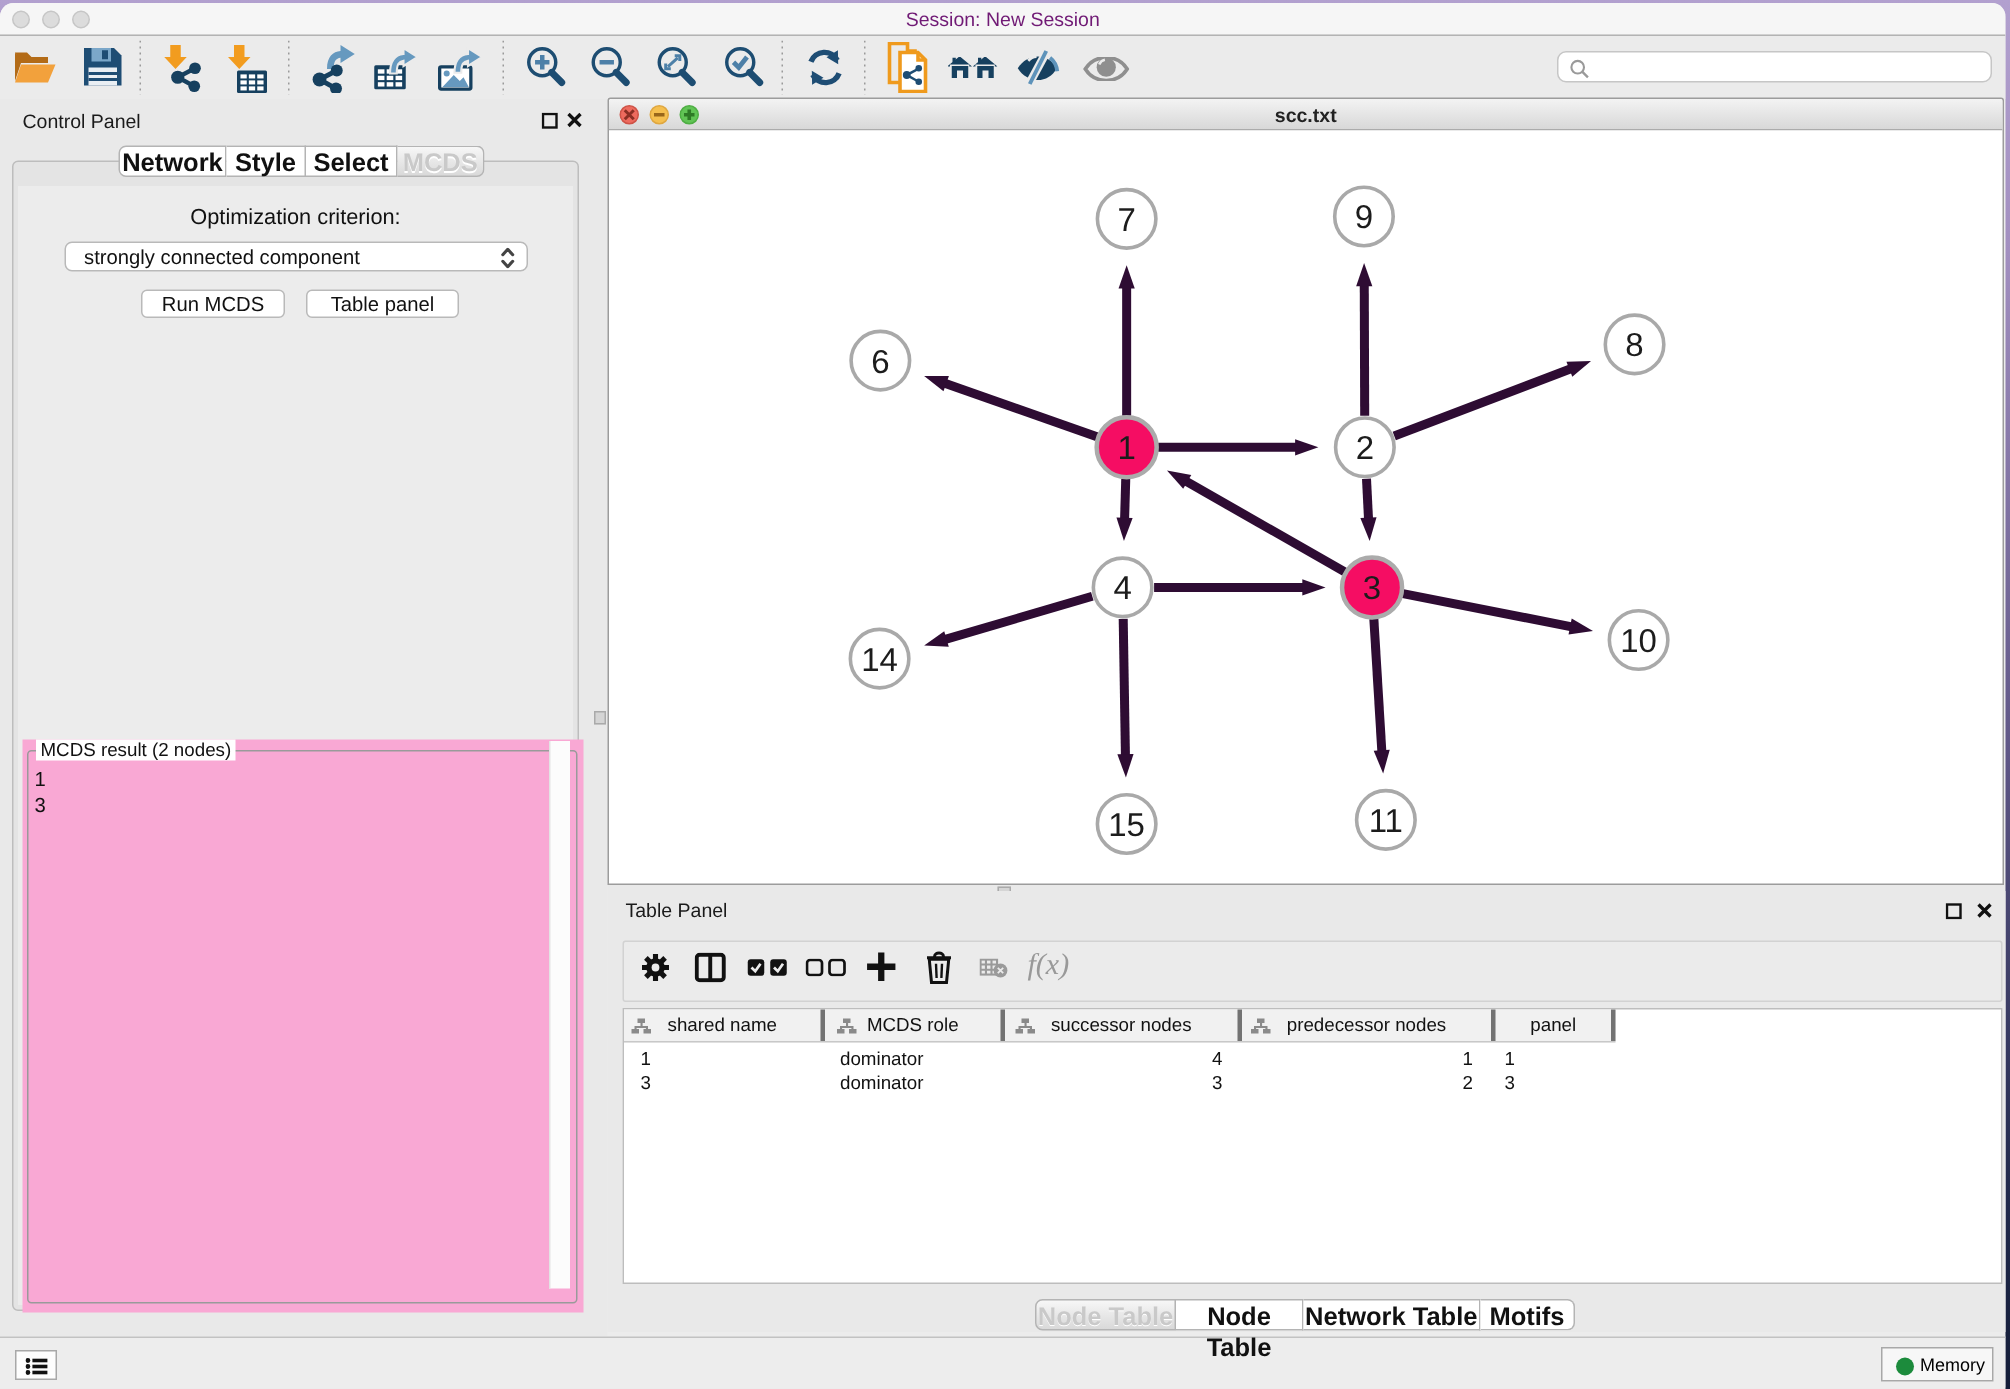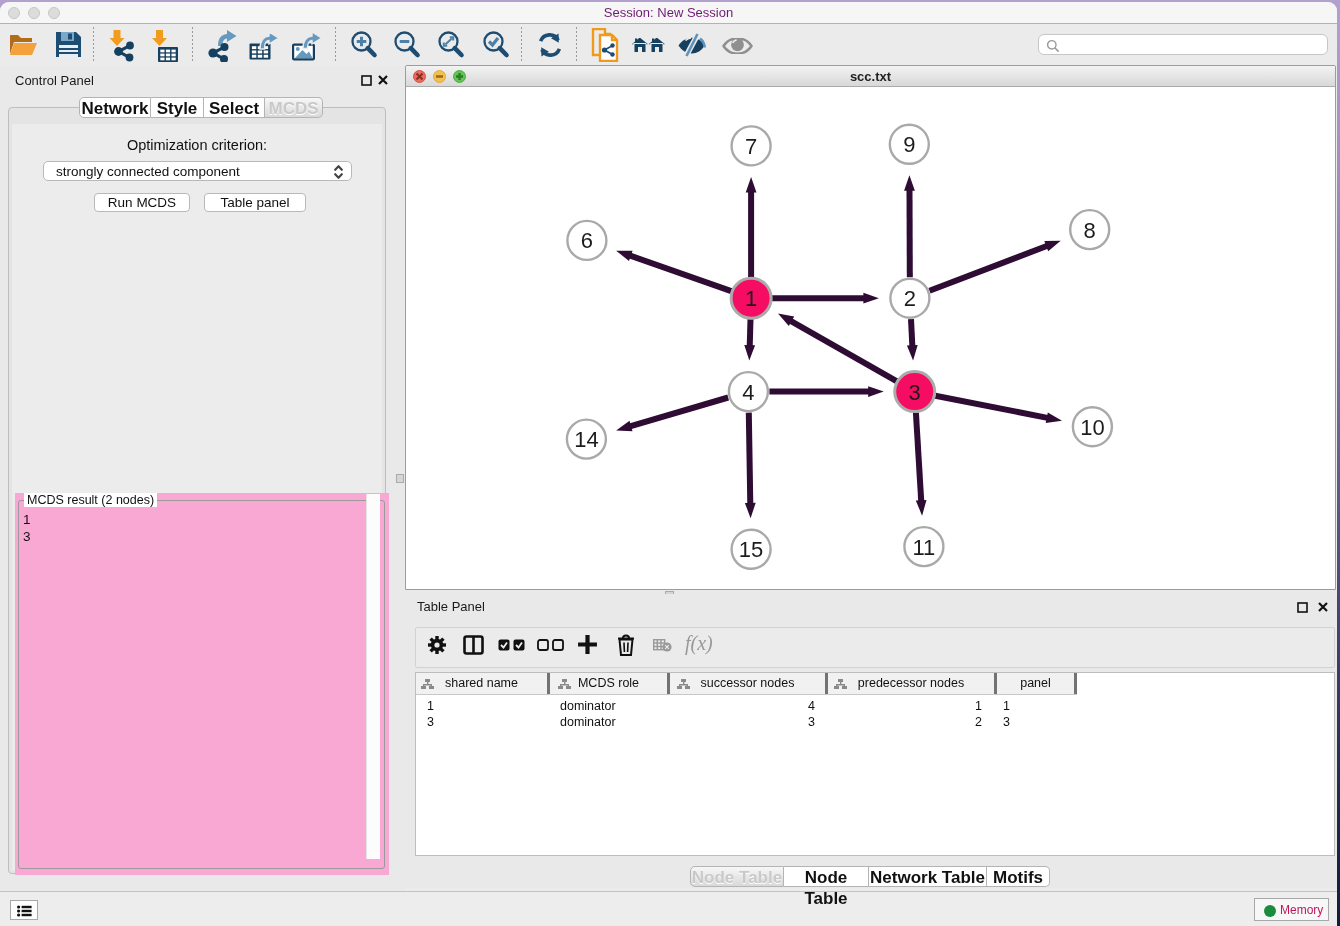--- a/index.html
+++ b/index.html
@@ -79,21 +79,21 @@
 .hcell{position:absolute;top:0;height:21px;border-right:3px solid #737373;box-sizing:border-box;}
 .hcell .lbl{position:absolute;left:0;right:0;top:3px;text-align:center;font-size:12.5px;color:#111;}
 .trow{position:absolute;font-size:12.5px;color:#111;}
 
 #statusbar{position:absolute;left:0;top:889px;width:1337px;height:33px;background:#ededed;
  border-top:1px solid #c2c2c2;}
 #listbtn{position:absolute;left:10px;top:8px;width:28px;height:20px;background:#fdfdfd;
  border:1px solid #a8a8a8;box-sizing:border-box;}
 #membtn{position:absolute;left:1254px;top:6px;width:75px;height:23px;background:#f7f7f7;
  border:1px solid #a8a8a8;box-sizing:border-box;}
-#membtn .txt{position:absolute;left:25px;top:4px;font-size:12px;color:#be185d;}
+#membtn .txt{position:absolute;left:25px;top:4px;font-size:12px;color:#000000;}
 #membtn .dot{position:absolute;left:9px;top:5.5px;width:12px;height:12px;border-radius:50%;
  background:#1c8b3c;}
 </style>
 </head>
 <body>
 <div id="appwin">
   <div id="titlebar">
     <div class="tl" style="left:8px;"></div>
     <div class="tl" style="left:28px;"></div>
     <div class="tl" style="left:48px;"></div>

